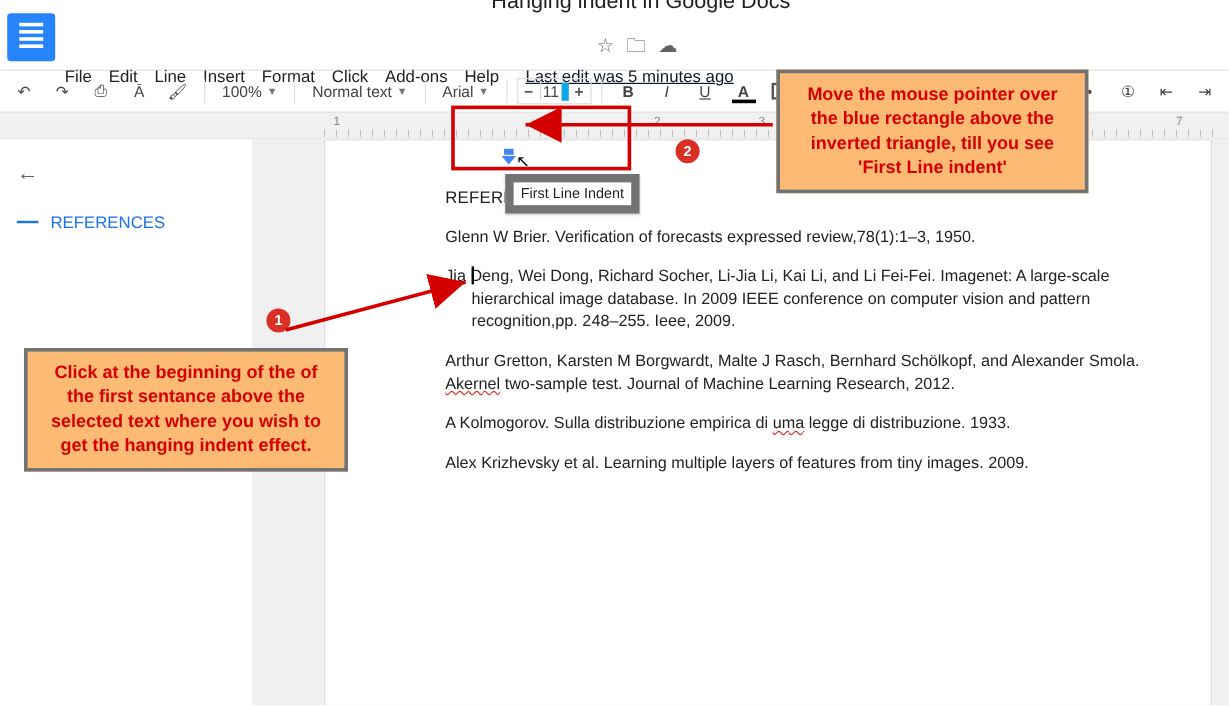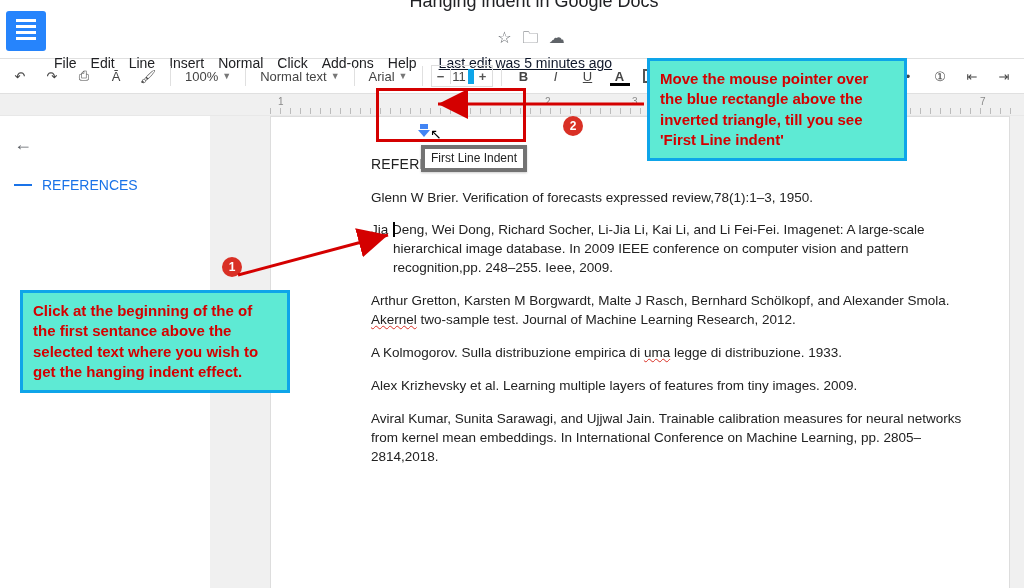--- a/index.html
+++ b/index.html
@@ -49,28 +49,28 @@
   .page h3 { margin:0 0 14px 0; font-weight:normal; font-size:14px; letter-spacing:0.2px; }
   .ref { margin-bottom:14px; }
   .ref.hang { padding-left: 22px; text-indent: -22px; }
   .err { text-decoration: underline wavy #d93025 1px; }
 
   
   .indent-marker { position:absolute; left:146px; top:7px; width:16px; height:16px; }
   .indent-marker .rect { position:absolute; left:3px; top:0; width:8px; height:5px; background:#4285f4; }
   .indent-marker .tri  { position:absolute; left:1px; top:6px; width:0; height:0; border-left:6px solid transparent; border-right:6px solid transparent; border-top:7px solid #4285f4; }
   .cursor { position:absolute; left:159px; top:8px; font-size:14px; color:#000; }
-  .tooltip { position:absolute; left:150px; top:28px; background:#fff; border:4px solid #737373; padding:1px 6px; font-size:12px; box-shadow:0 1px 2px rgba(0,0,0,.2); }
+  .tooltip { position:absolute; left:150px; top:28px; background:#fff; border:7px solid #737373; padding:1px 6px; font-size:12px; box-shadow:0 1px 2px rgba(0,0,0,.2); }
 
   
   .anno-box { position:absolute; border:3px solid #d40000; }
   .num-badge { position:absolute; width:20px; height:20px; background:#d93025; color:#fff; border-radius:50%; display:flex; align-items:center; justify-content:center; font-size:12px; font-weight:bold; }
 
   
-  .callout { position:absolute; border:3px solid #0ea5e9; background:#5eead4; color:#d40000; font-weight:bold; font-size:15px; text-align:left; padding:8px 10px; line-height:1.35; }
+  .callout { position:absolute; border:3px solid #737373; background:#fdba74; color:#d40000; font-weight:bold; font-size:15px; text-align:center; padding:8px 10px; line-height:1.35; }
 
   
   svg.arrows { position:absolute; left:0; top:0; width:1024px; height:588px; pointer-events:none; }
 
   .text-cursor { position:absolute; width:1.5px; height:15px; background:#000; }
 </style>
 </head>
 <body>
 <div class="wrap">
 
@@ -83,21 +83,21 @@
         <span>☆</span>
         <span>🗀</span>
         <span>☁</span>
       </span>
     </div>
     <div class="menubar">
       <span>File</span>
       <span>Edit</span>
       <span>Line</span>
       <span>Insert</span>
-      <span>Normal</span>
+      <span>Format</span>
       <span>Click</span>
       <span>Add-ons</span>
       <span>Help</span>
       <span class="edit-history">Last edit was 5 minutes ago</span>
     </div>
   </div>
 </div>
 
 <div class="toolbar">
   <div class="tb-btn">↶</div>
@@ -185,21 +185,20 @@
       <div class="ref">
         <span>Arthur Gretton, Karsten M Borgwardt, Malte J Rasch, Bernhard Schölkopf, and Alexander Smola. </span><span class="err">Akernel</span><span> two-sample test. Journal of Machine Learning Research, 2012.</span>
       </div>
 
       <div class="ref">
         <span>A Kolmogorov. Sulla distribuzione empirica di </span><span class="err">uma</span><span> legge di distribuzione. 1933.</span>
       </div>
 
       <div class="ref">Alex Krizhevsky et al. Learning multiple layers of features from tiny images. 2009.</div>
 
-      <div class="ref">Aviral Kumar, Sunita Sarawagi, and Ujjwal Jain. Trainable calibration measures for neural networks from kernel mean embeddings. In International Conference on Machine Learning, pp. 2805–2814,2018.</div>
     </div>
   </div>
 </div>
 
 <div class="anno-box" style="left:376px; top:88px; width:150px; height:54px;"></div>
 
 <div class="num-badge" style="left:222px; top:257px">1</div>
 <div class="num-badge" style="left:563px; top:116px">2</div>
 
 <div class="callout" style="left:20px; top:290px; width:270px;">Click at the beginning of the  of the first sentance above the selected text where you wish to get the hanging indent effect.</div>

